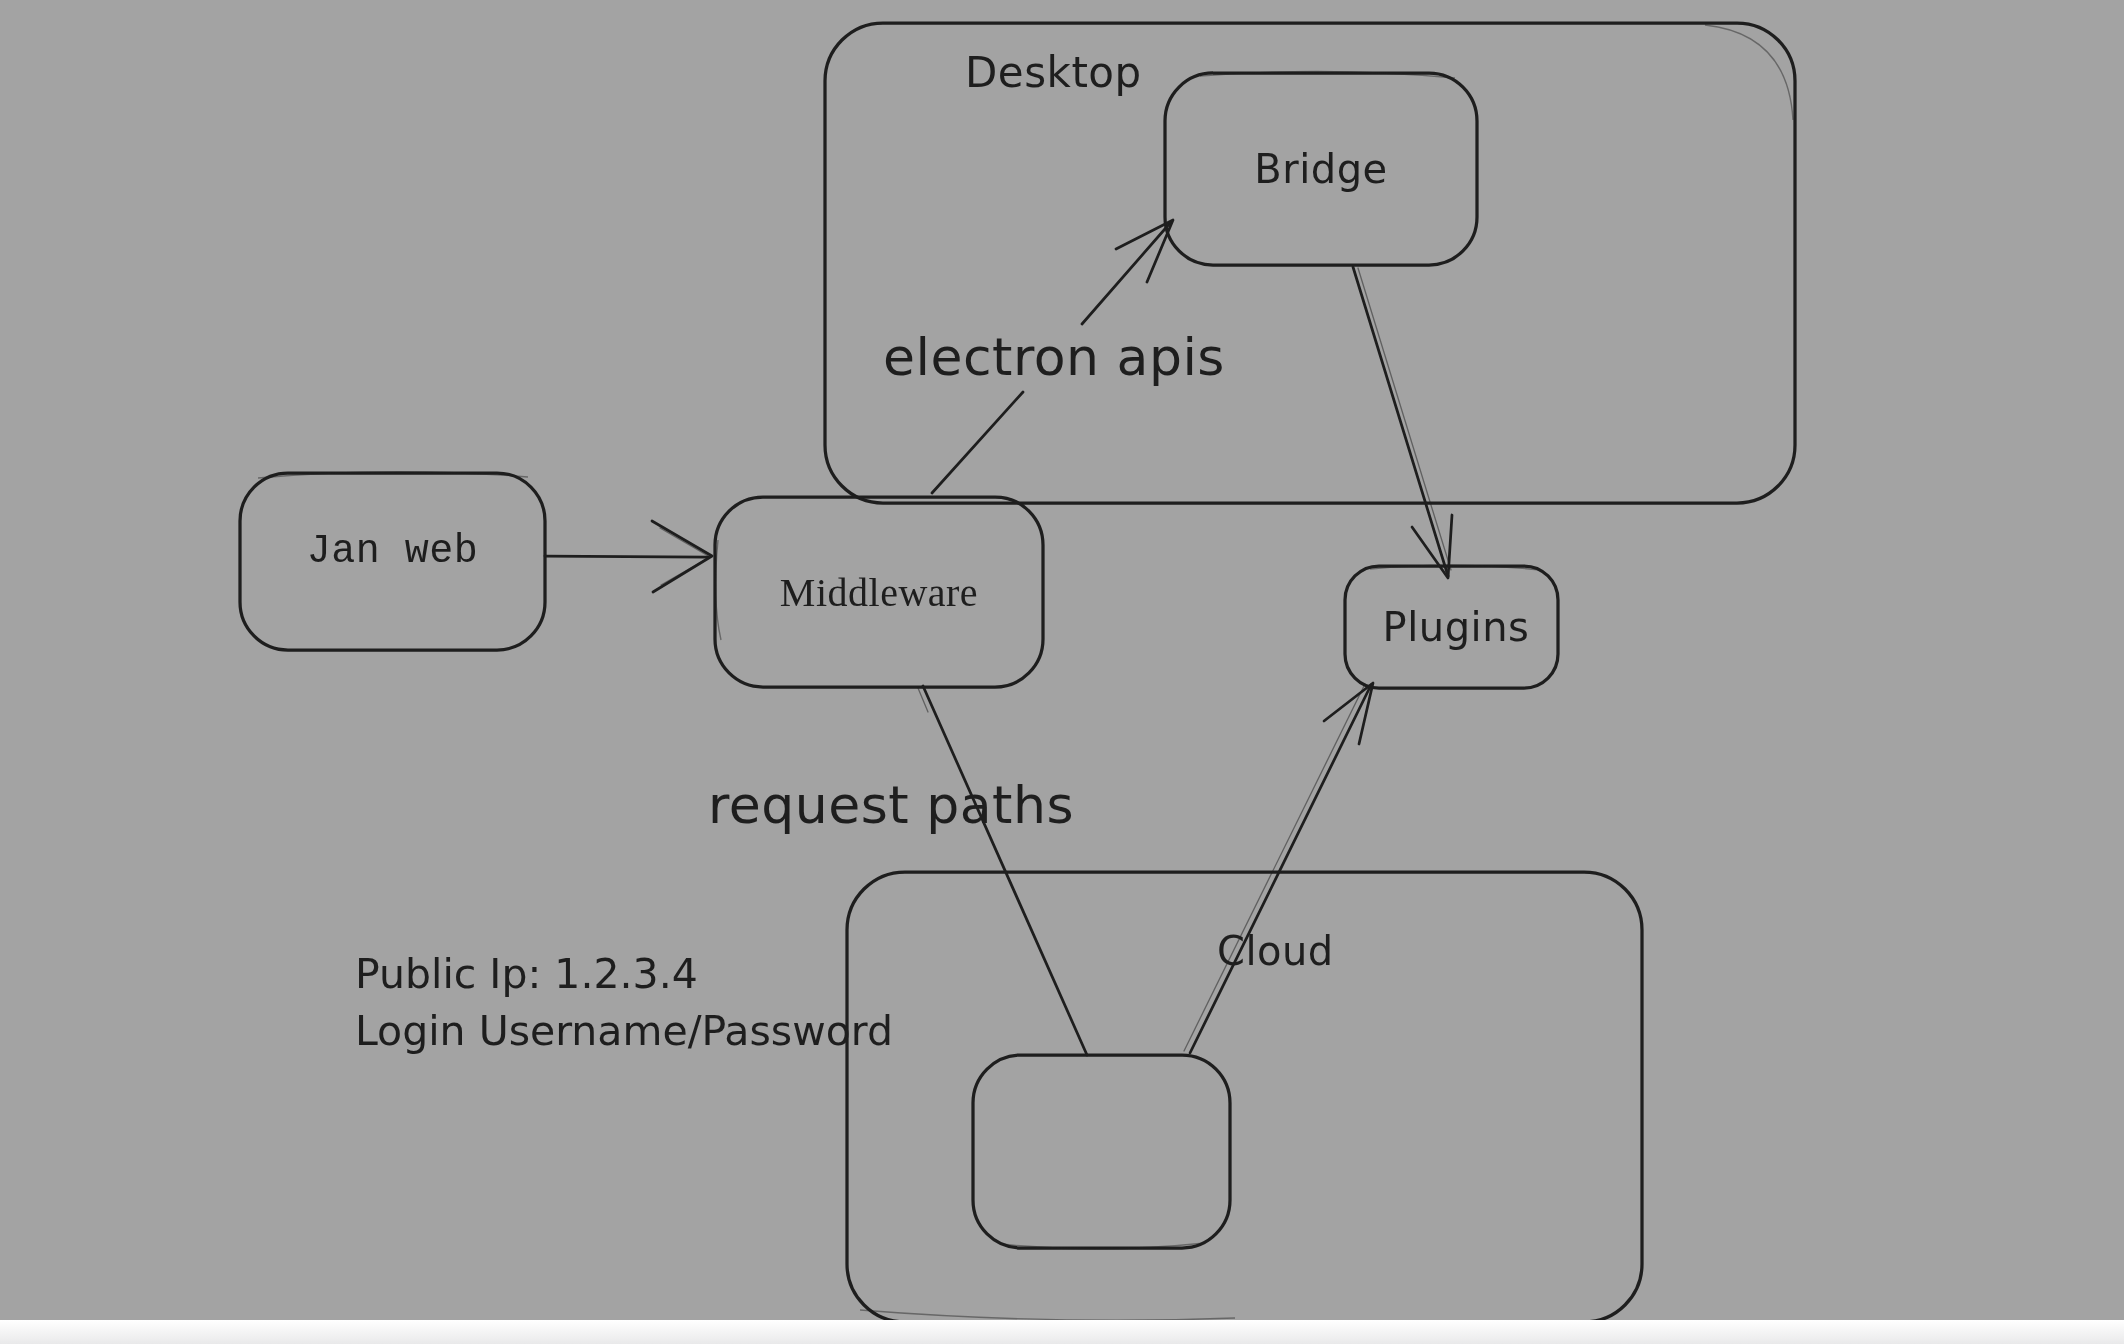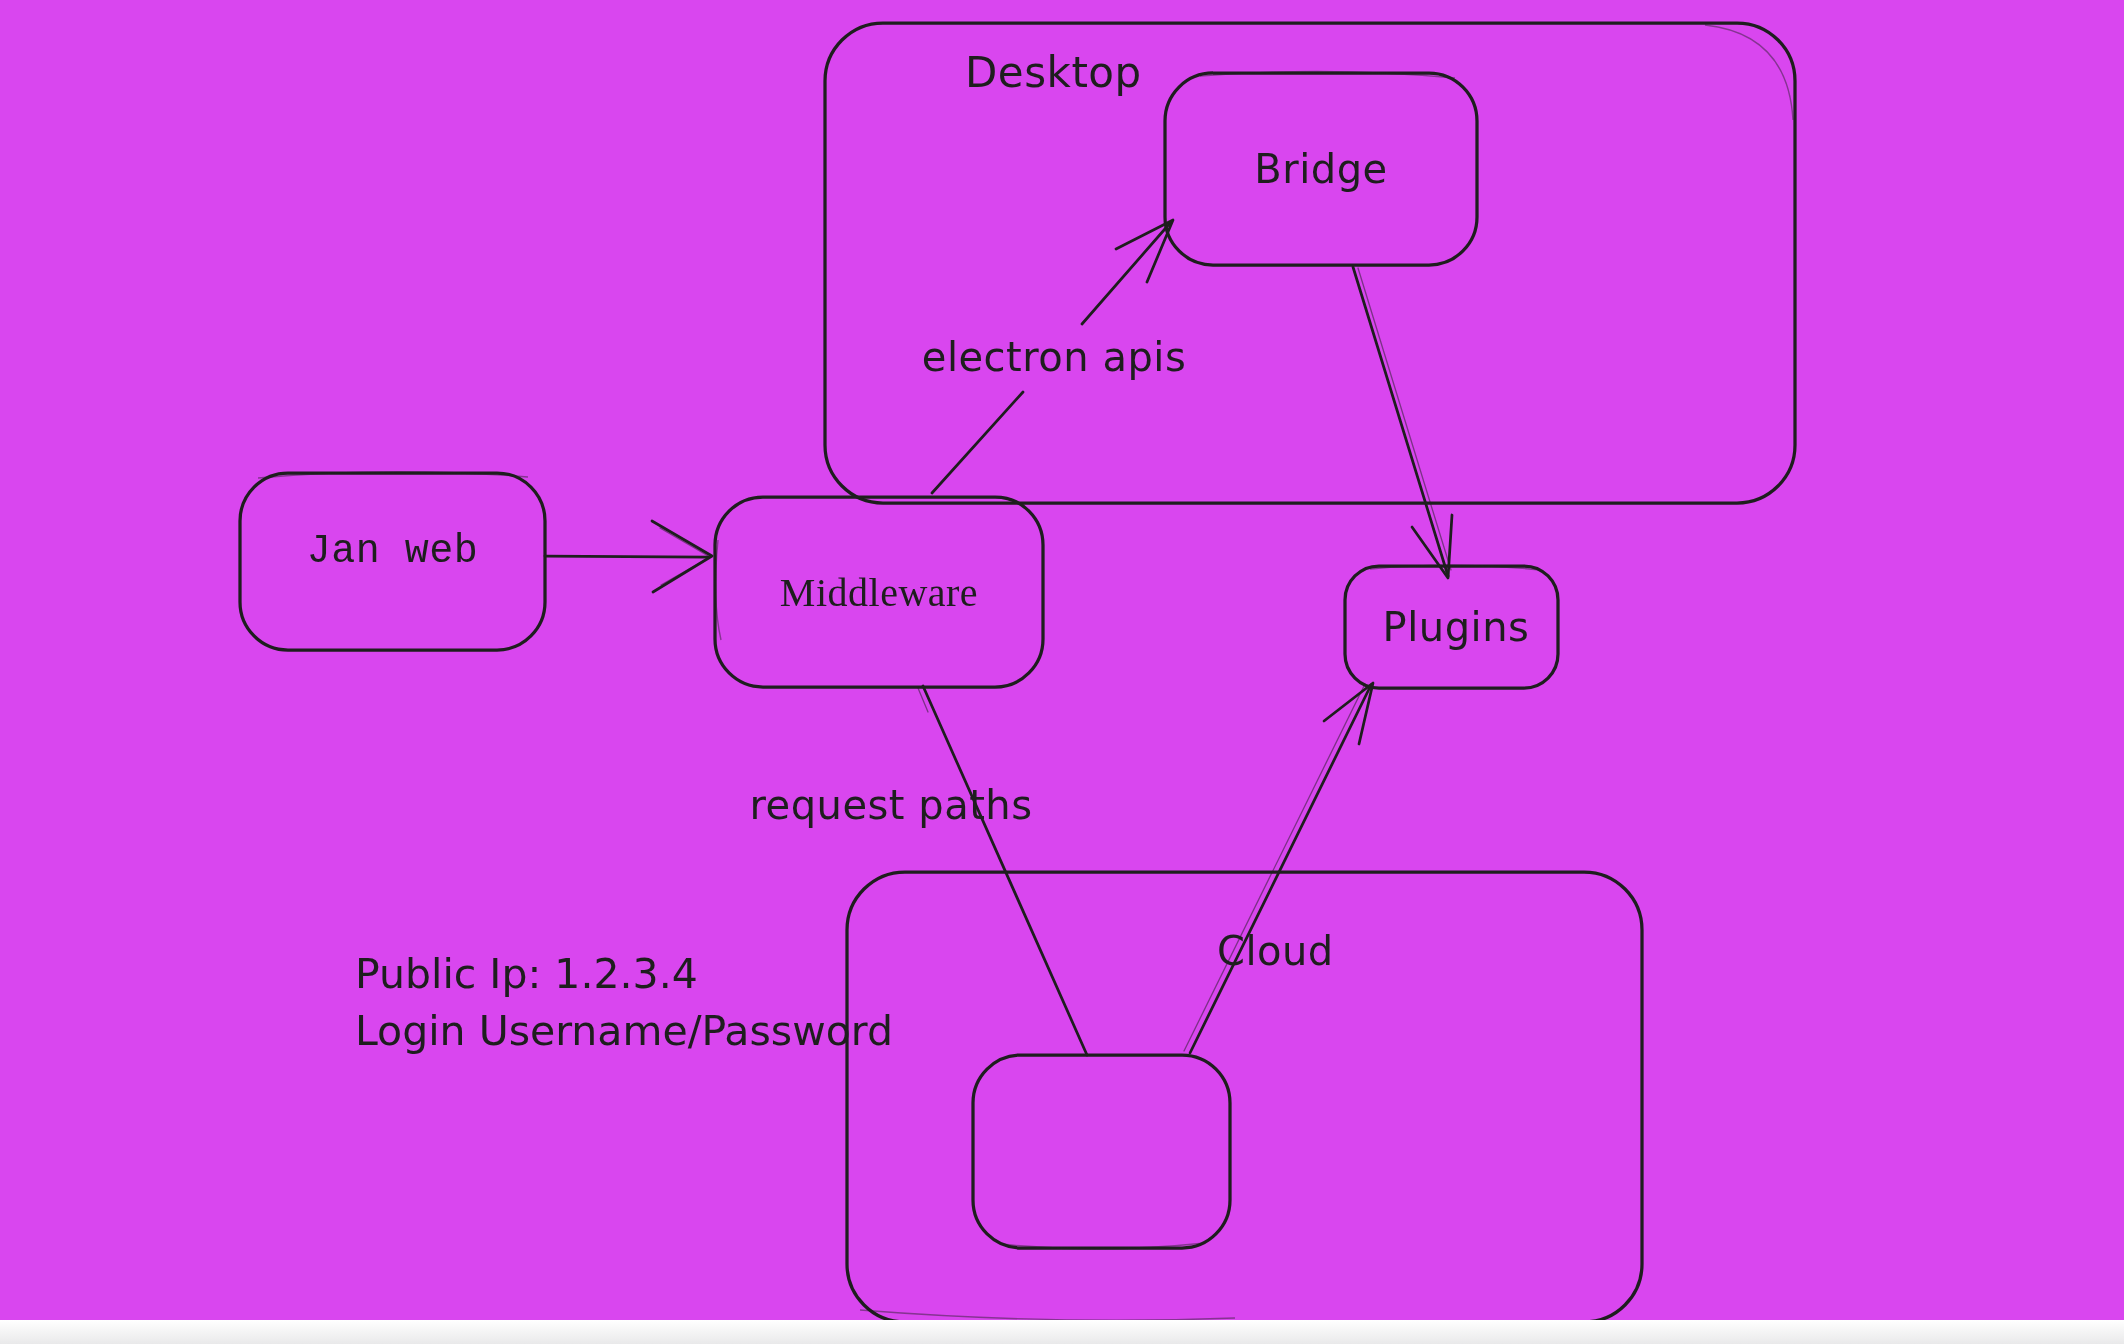--- a/index.html
+++ b/index.html
@@ -4,21 +4,21 @@
 <style>
   html, body {
     margin: 0;
     padding: 0;
     background: #ffffff;
   }
   .canvas {
     position: relative;
     width: 2124px;
     height: 1344px;
-    background: #d946ef;
+    background: #a3a3a3;
     overflow: hidden;
     font-family: cursive, "DejaVu Sans", sans-serif;
     color: #1e1e1e;
   }
   svg.layer {
     position: absolute;
     left: 0;
     top: 0;
   }
   .shape {
@@ -57,21 +57,21 @@
   .node-lbl {
     display: flex;
     align-items: center;
     justify-content: center;
     font-size: 40px;
   }
   .container-lbl {
     font-size: 42px;
   }
   .edge-lbl {
-    font-size: 40px;
+    font-size: 52px;
     transform: translate(-50%, -50%);
   }
   .note {
     position: absolute;
     left: 355px;
     top: 946px;
     font-size: 41px;
     line-height: 57px;
     white-space: nowrap;
     color: #1e1e1e;

